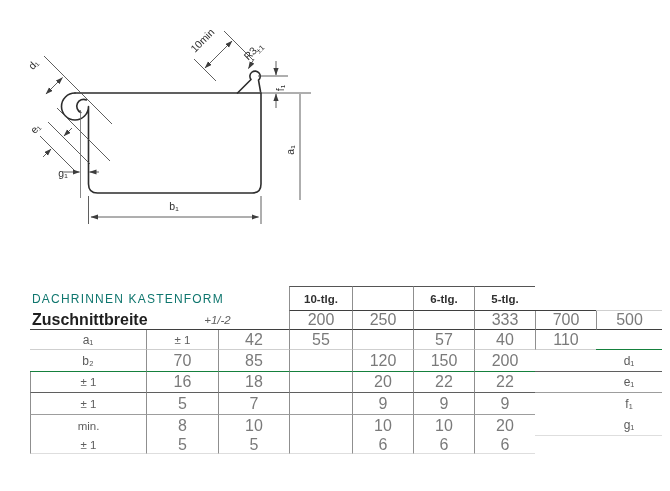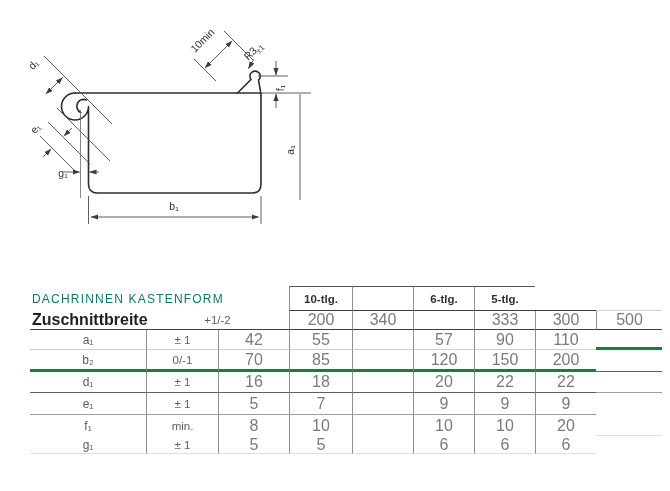--- a/index.html
+++ b/index.html
@@ -24,29 +24,29 @@
     grid-template-rows: 25px 19px 20px 22px 21px 22px 21px 18px;
   }
   .cell { display:flex; align-items:center; justify-content:center; }
   .c-title {
     grid-column: 1 / 4; justify-content:flex-start; padding-left:2px;
     font-size:12px; letter-spacing:1.2px; color:#0f766e; font-weight:400;
     white-space:nowrap;
   }
   .c-h    { font-size:11.5px; font-weight:bold; color:#303030; }
   .c-name { justify-content:flex-start; padding-left:2px; font-size:16px; font-weight:bold; color:#1f1f1f; }
-  .c-tolc { grid-column: 2 / 4; font-size:11.5px; color:#5f5f5f; }
+  .c-tolc { grid-column: 2 / 4; font-size:11.5px; color:#5f5f5f;font-style:italic; }
   .c-sym  { font-size:12px; color:#5a5a5a; }
   .c-tol  { font-size:11.5px; color:#5f5f5f; }
   .c-val  { font-size:16px; color:#7a7a7a; }
   .bl  { border-left:1px solid #8f8f8f; }
   .bt  { border-top:1.6px solid #555; }
   .bbA { border-bottom:1.6px solid #3f3f3f; }
   .bbB { border-bottom:1px solid #cfcfcf; }
-  .bbC { border-bottom:3px solid #15803d; }
+  .bbC { border-bottom:1px solid #15803d; }
   .bbD { border-bottom:1.6px solid #5f5f5f; }
   .bbE { border-bottom:1px solid #9d9d9d; }
   .bbG { border-bottom:1px solid #dedede; }
 </style>
 </head>
 <body>
 
 <div id="stage">
 
   <svg id="drawing" width="670" height="270" viewBox="0 0 670 270">
@@ -101,39 +101,38 @@
     <div class="cell c-title">DACHRINNEN KASTENFORM</div>
     <div class="cell c-h bl bt bbA">10-tlg.</div>
     <div class="cell c-h bl bt bbA"></div>
     <div class="cell c-h bl bt bbA">6-tlg.</div>
     <div class="cell c-h bl bt bbA">5-tlg.</div>
     <div class="cell bbA"></div>
 
     <div class="cell c-name bbA" style="grid-row:2">Zuschnittbreite</div>
     <div class="cell c-tolc bbA" style="grid-row:2">+1/-2</div>
     <div class="cell c-val bl bbA" style="grid-row:2">200</div>
-    <div class="cell c-val bl bbA" style="grid-row:2">340</div>
+    <div class="cell c-val bl bbA" style="grid-row:2">250</div>
     <div class="cell c-val bl bbA" style="grid-row:2"></div>
     <div class="cell c-val bl bbA" style="grid-row:2">333</div>
-    <div class="cell c-val bl bbA" style="grid-row:2">300</div>
+    <div class="cell c-val bl bbA" style="grid-row:2">700</div>
     <div class="cell c-val bl bbA" style="grid-row:2">500</div>
 
     <div class="cell bbB"></div>
     <div class="cell c-sym bbB">a₁</div>
     <div class="cell c-tol bl bbB">± 1</div>
     <div class="cell c-val bl bbB">42</div>
     <div class="cell c-val bl bbB">55</div>
     <div class="cell c-val bl bbB"></div>
     <div class="cell c-val bl bbB">57</div>
-    <div class="cell c-val bl bbB">90</div>
+    <div class="cell c-val bl bbB">40</div>
     <div class="cell c-val bl bbB">110</div>
 
     <div class="cell bbC"></div>
     <div class="cell c-sym bbC">b₂</div>
-    <div class="cell c-tol bl bbC">0/-1</div>
     <div class="cell c-val bl bbC">70</div>
     <div class="cell c-val bl bbC">85</div>
     <div class="cell c-val bl bbC"></div>
     <div class="cell c-val bl bbC">120</div>
     <div class="cell c-val bl bbC">150</div>
     <div class="cell c-val bl bbC">200</div>
 
     <div class="cell bbD"></div>
     <div class="cell c-sym bbD">d₁</div>
     <div class="cell c-tol bl bbD">± 1</div>

